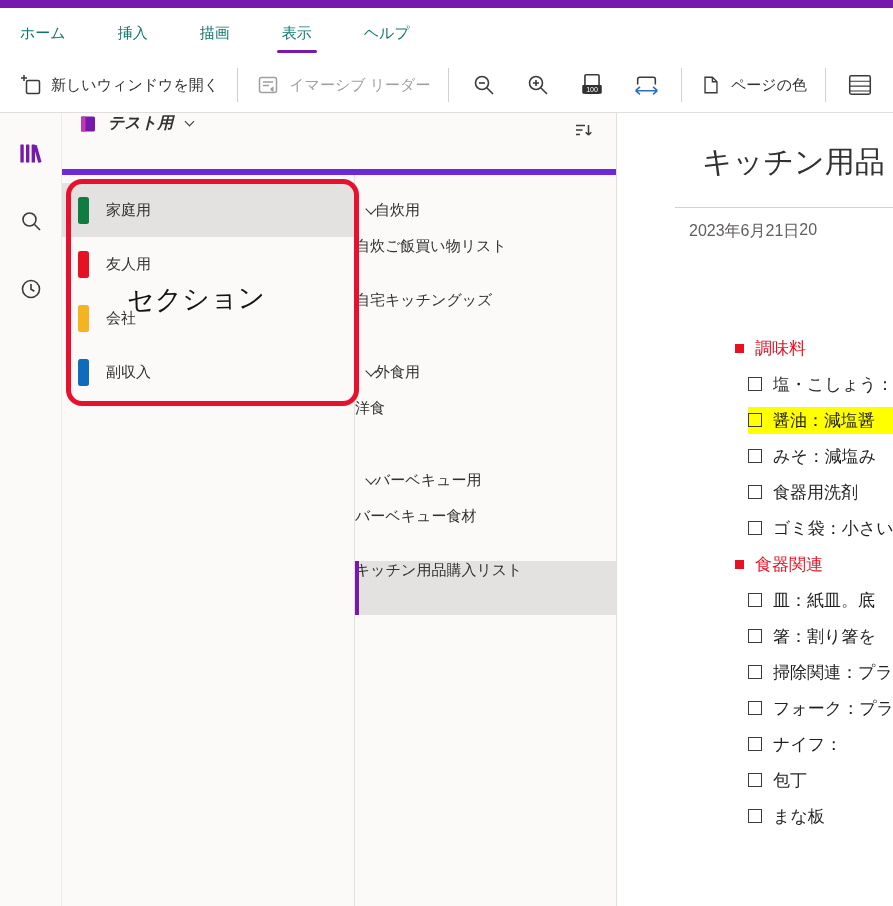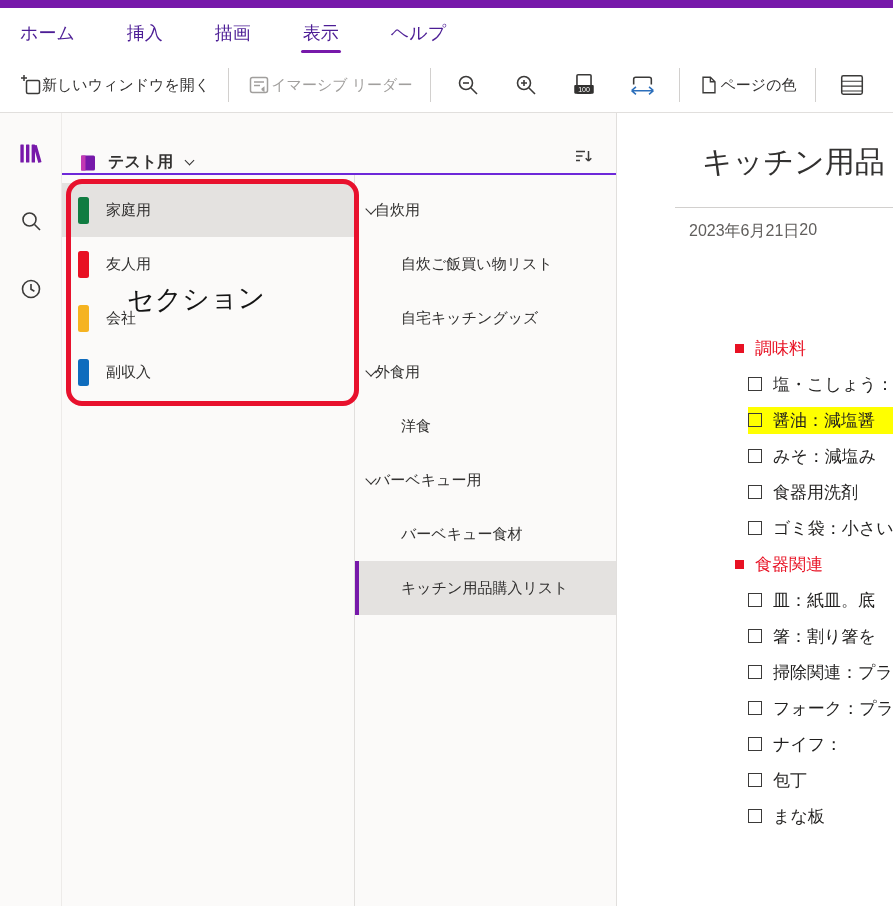--- a/index.html
+++ b/index.html
@@ -8,59 +8,59 @@
     font-family: "Liberation Sans", "DejaVu Sans", sans-serif;
     color: #323130;
     background: #fff;
     position: relative;
   }
   .app { width: 893px; height: 906px; position: relative; overflow: hidden; }
 
   
   .accent-bar { height: 8px; background: #7719aa; }
   .ribbon-tabs { height: 50px; display: flex; align-items: stretch; padding-left: 20px; background: #fff; }
-  .rtab { margin-right: 52px; display: flex; align-items: center; font-size: 18px; color: #4c1d95; position: relative; cursor: pointer; }
+  .rtab { margin-right: 52px; display: flex; align-items: center; font-size: 15px; color: #0f766e; position: relative; cursor: pointer; }
   .rtab.active::after {
     content: ""; position: absolute; left: 50%; transform: translateX(-50%);
     bottom: 5px; width: 40px; height: 3px; border-radius: 3px; background: #7719aa;
   }
 
   
   .toolbar { height: 55px; display: flex; align-items: center; padding: 0 6px 0 10px; border-bottom: 1px solid #e1dfdd; background: #fff; }
-  .tbtn { display: flex; align-items: center; padding: 8px 10px; border-radius: 2px; font-size: 15px; color: #323130; cursor: pointer; white-space: nowrap; }
+  .tbtn { display: flex; align-items: center; gap: 9px; padding: 8px 10px; border-radius: 2px; font-size: 15px; color: #323130; cursor: pointer; white-space: nowrap; }
   .tbtn.disabled { color: #a19f9d; cursor: default; }
   .icon-btn { width: 44px; height: 44px; display: flex; align-items: center; justify-content: center; border-radius: 2px; cursor: pointer; margin: 0 7px; }
   .tdivider { width: 1px; height: 34px; background: #d2d0ce; margin: 0 8px; flex: none; }
   .toolbar svg { display: block; }
 
   
   .main { display: flex; height: 793px; }
 
   .rail { width: 62px; flex: none; background: #fbfaf9; border-right: 1px solid #edebe9; display: flex; flex-direction: column; align-items: center; padding-top: 10px; }
   .rail-btn { width: 62px; height: 60px; display: flex; align-items: center; justify-content: center; cursor: pointer; }
   .rail-btn + .rail-btn { margin-top: 8px; }
 
   .nav { width: 555px; flex: none; background: #fbfaf9; border-right: 1px solid #e1dfdd; display: flex; flex-direction: column; }
-  .nav-header { height: 62px; flex: none; display: flex; align-items: flex-end; padding: 0 16px; border-bottom: 2px solid #6d28d9; }
+  .nav-header { height: 62px; flex: none; display: flex; align-items: flex-start; padding: 0 16px; border-bottom: 6px solid #6d28d9; font-style: italic; }
   .nb-btn { display: flex; align-items: center; gap: 10px; font-size: 16px; font-weight: 700; color: #323130; cursor: pointer; }
   .chev-sm { width: 7px; height: 7px; border-right: 1.7px solid #323130; border-bottom: 1.7px solid #323130; transform: rotate(45deg); margin: -4px 0 0 3px; }
   .sort-btn { margin-left: auto; width: 34px; height: 34px; display: flex; align-items: center; justify-content: center; cursor: pointer; }
 
   .nav-body { flex: 1; display: flex; overflow: hidden; }
   .sections-col { width: 292px; flex: none; padding-top: 8px; }
   .pages-col { flex: 1; border-left: 1px solid #e1dfdd; padding-top: 8px; }
 
   .section-row { height: 54px; display: flex; align-items: center; padding-left: 16px; font-size: 15px; cursor: pointer; }
   .section-row.selected { background: #e4e2e0; }
   .section-tab { width: 11px; height: 27px; border-radius: 2.5px; margin-right: 17px; flex: none; }
   .section-label { color: #323130; white-space: nowrap; }
 
   .page-group { height: 54px; display: flex; align-items: center; padding-left: 12px; font-size: 15px; cursor: pointer; }
   .chev { width: 8px; height: 8px; border-right: 1.7px solid #323130; border-bottom: 1.7px solid #323130; transform: rotate(45deg); flex: none; margin-bottom: 3px; }
-  .page-row { height: 54px; display: flex; align-items: center; padding-left: 46px; font-size: 15px; cursor: pointer; position: relative; white-space: nowrap; }
+  .page-row { height: 54px; display: flex; align-items: flex-start; font-size: 15px; cursor: pointer; position: relative; white-space: nowrap; }
   .page-row.selected { background: #e4e2e0; }
   .page-row.selected::before { content: ""; position: absolute; left: 0; top: 0; bottom: 0; width: 4px; background: #7719aa; }
   .page-label { white-space: nowrap; }
 
   
   .content { flex: 1; background: #fff; overflow: hidden; }
   .page-title { margin: 29px 0 0 85px; font-size: 30px; font-weight: 400; color: #323130; white-space: nowrap; }
   .title-rule { margin: 24px 0 0 58px; border-bottom: 1px solid #d2d0ce; }
   .meta-row { display: flex; margin: 13px 0 0 72px; font-size: 16px; color: #605e5c; white-space: nowrap; }
   .outline { margin-top: 88px; }

